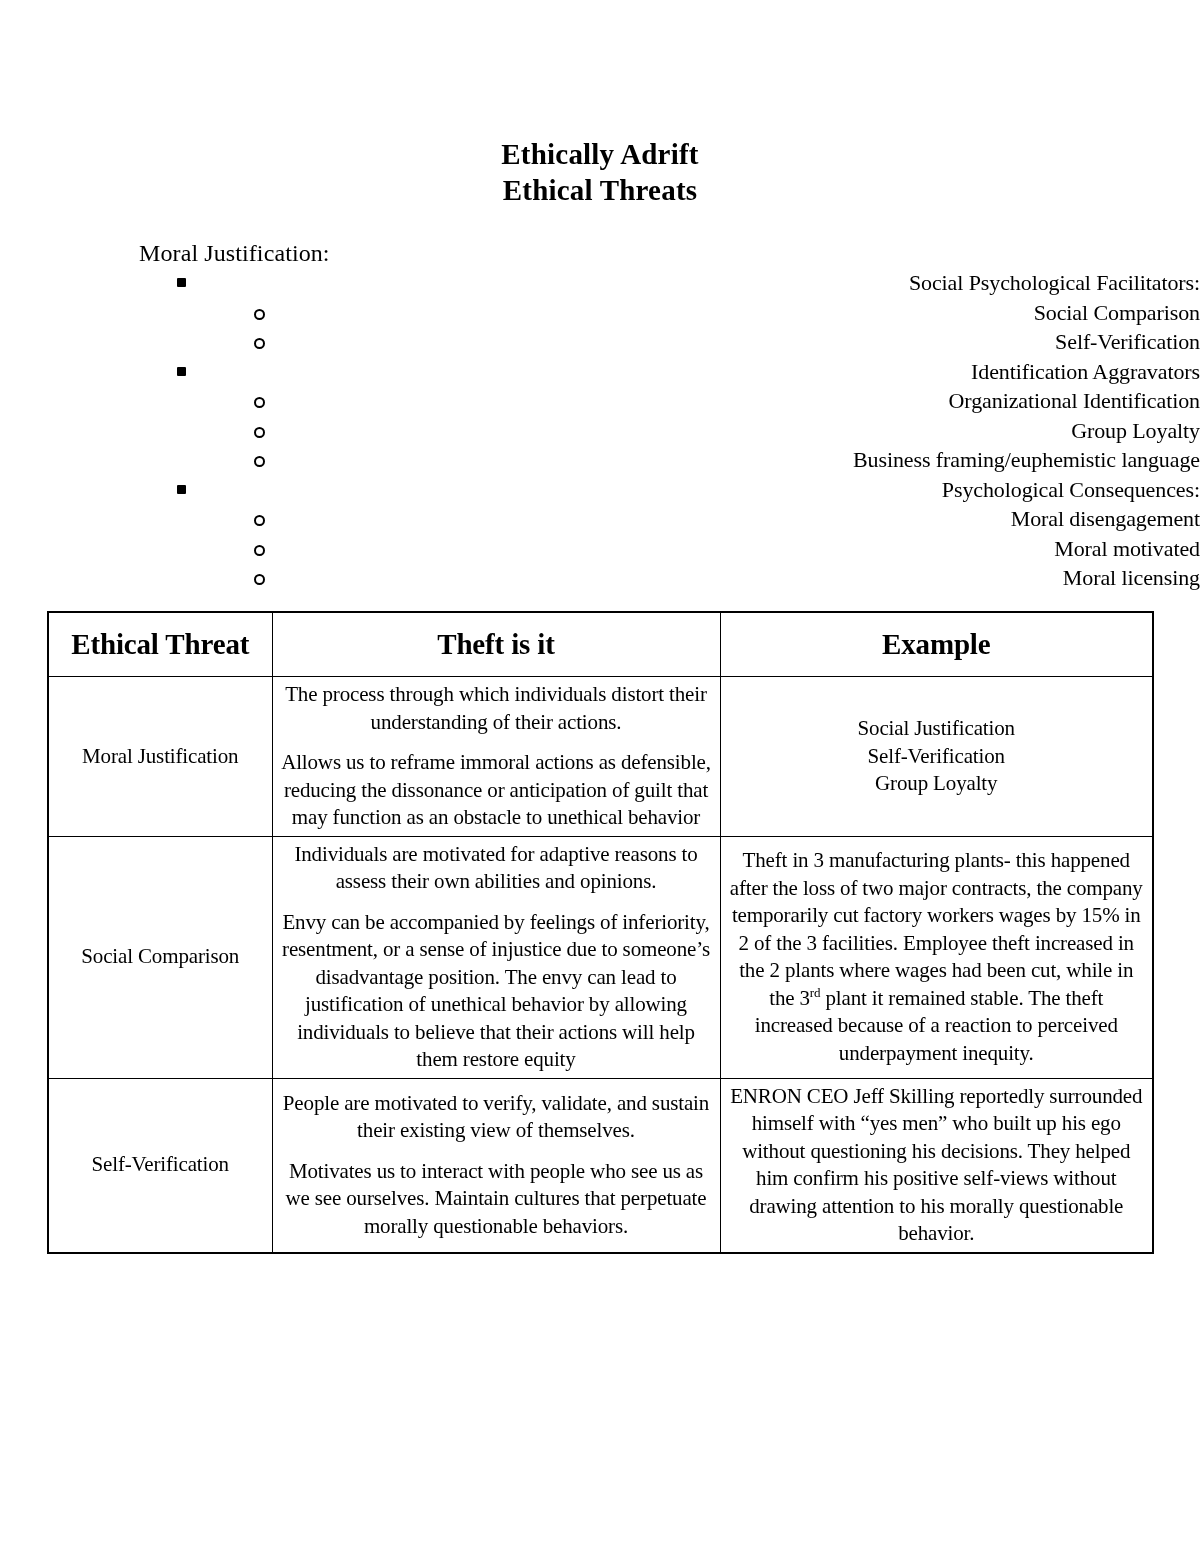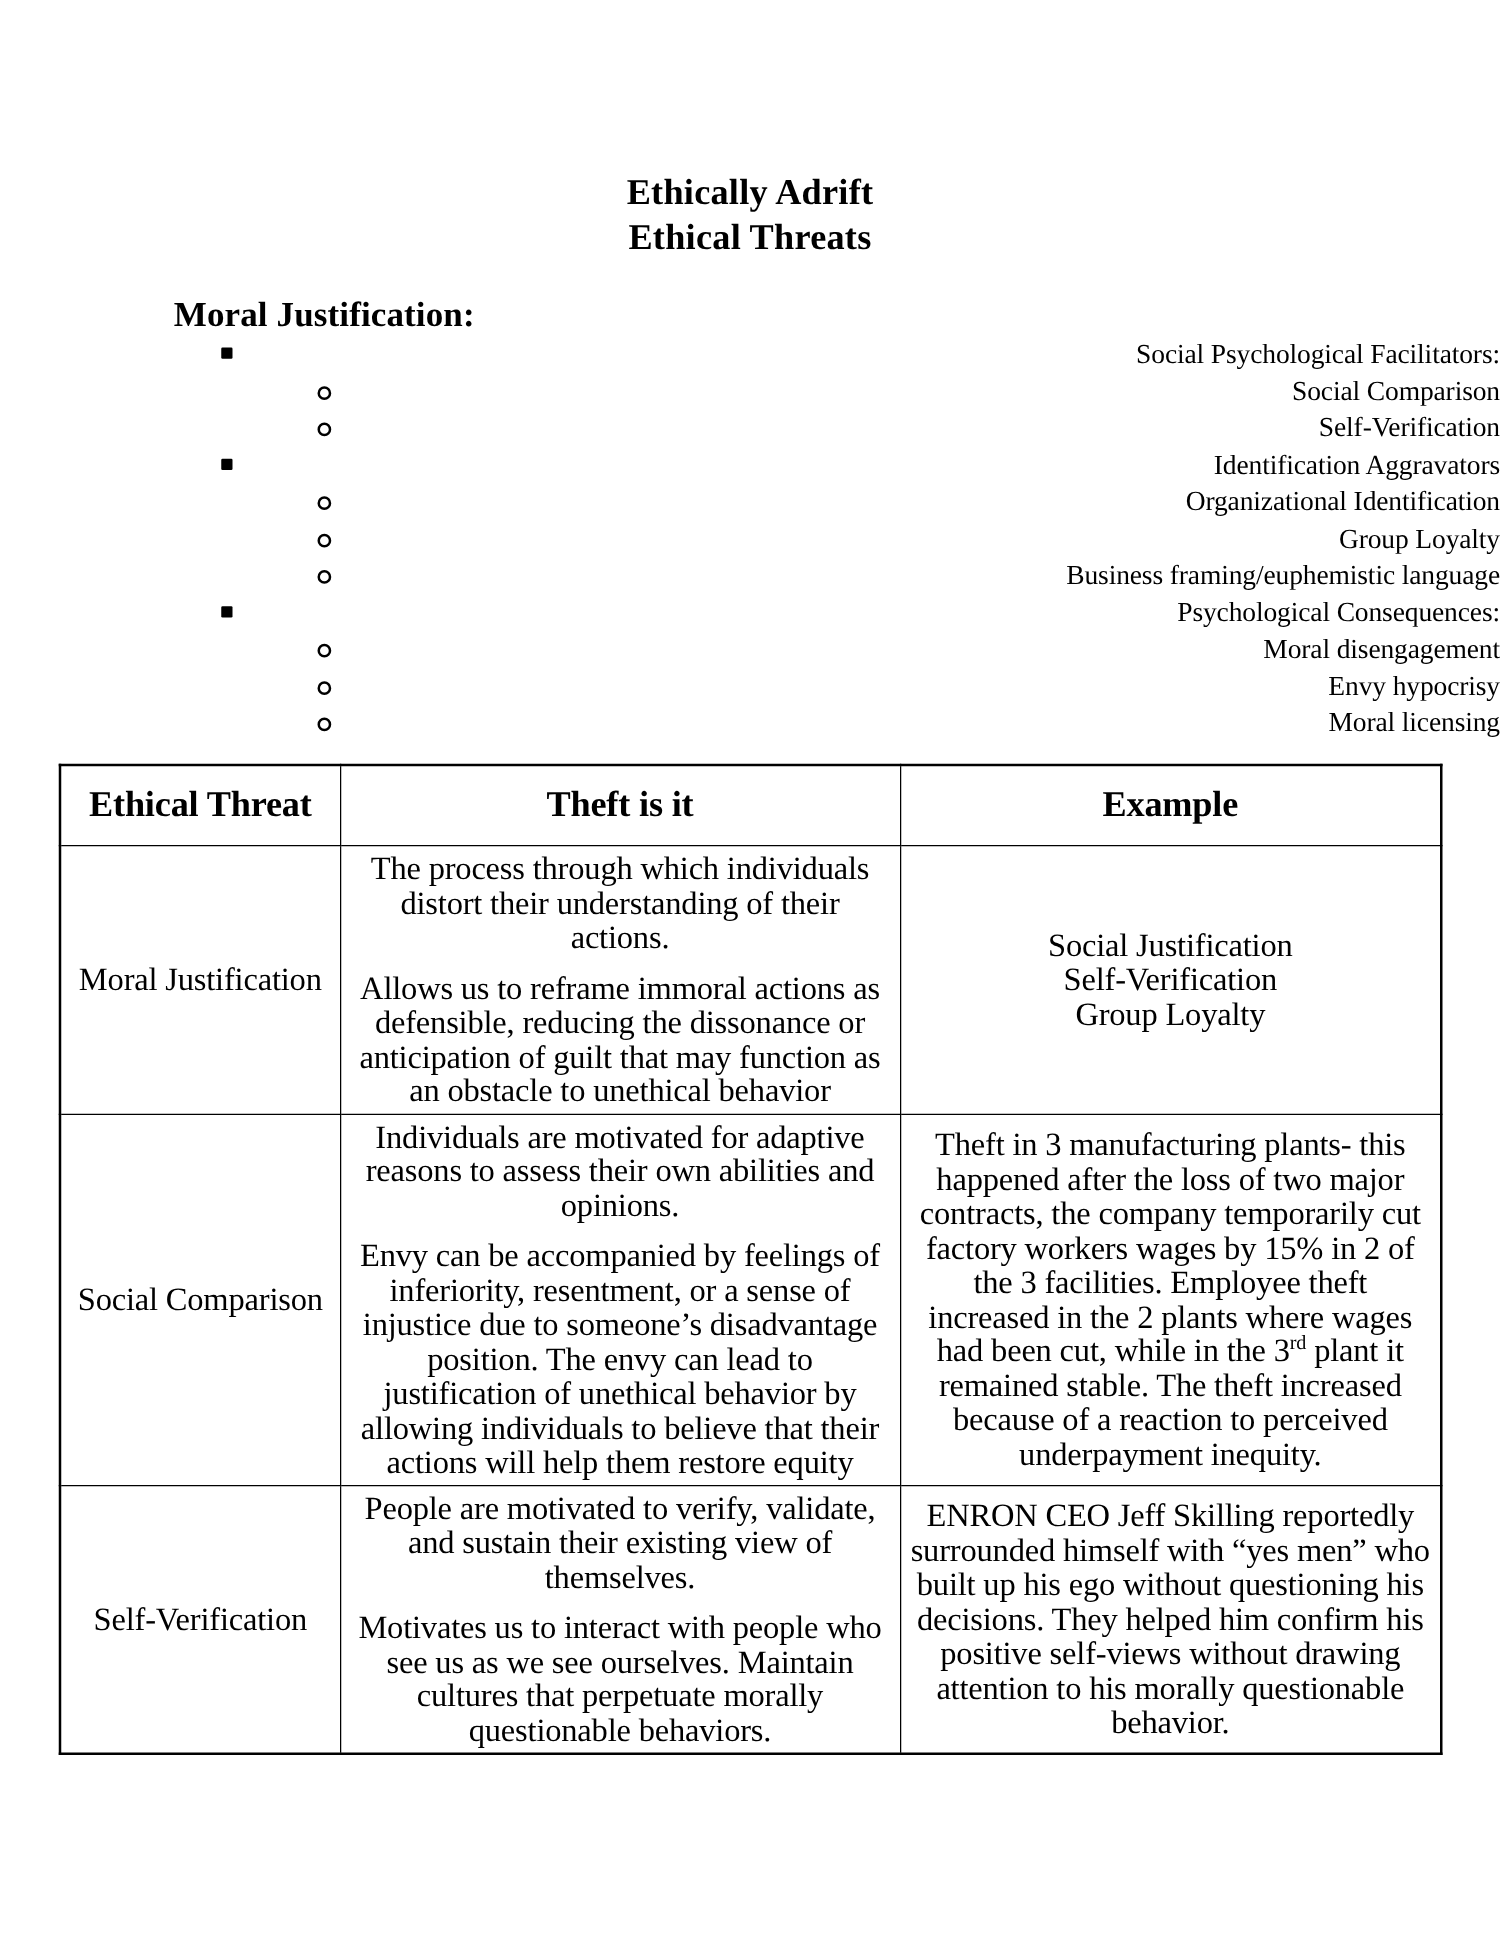--- a/index.html
+++ b/index.html
@@ -36,22 +36,22 @@
   .title-line {
     display: block;
   }
 
   
   .outline {
     margin-top: 30px;
     padding: 0;
   }
   .outline-heading {
-    font-weight: bold;
-    font-size: 28px;
+    font-weight: normal;
+    font-size: 24px;
     line-height: 30px;
     margin-left: 139px;
     letter-spacing: 0.1px;
   }
   ul.lvl1 {
     list-style: none;
     margin: 0;
     padding: 0;
   }
   ul.lvl1 > li.item1 {
@@ -109,21 +109,21 @@
   table.threats {
     border-collapse: collapse;
     width: 1105px;
     table-layout: fixed;
     border: 2.2px solid #000;
   }
   table.threats td, table.threats th {
     border: 1.6px solid #000;
     vertical-align: middle;
     padding: 4px 8px;
-    font-size: 26px;
+    font-size: 21px;
     line-height: 27.5px;
     text-align: center;
     font-weight: normal;
     letter-spacing: -0.15px;
   }
   table.threats thead th {
     font-weight: bold;
     font-size: 29px;
     height: 63px;
     padding: 0 8px;
@@ -194,21 +194,21 @@
       <li class="item1">
         <span class="bullet1"></span>
         <span class="item-text">Psychological Consequences:</span>
         <ul class="lvl2">
           <li class="item2">
             <span class="bullet2"></span>
             <span class="item-text">Moral disengagement</span>
           </li>
           <li class="item2">
             <span class="bullet2"></span>
-            <span class="item-text">Envy hypocrisy</span>
+            <span class="item-text">Moral motivated</span>
           </li>
           <li class="item2">
             <span class="bullet2"></span>
             <span class="item-text">Moral licensing</span>
           </li>
         </ul>
       </li>
 
     </ul>
   </div>

